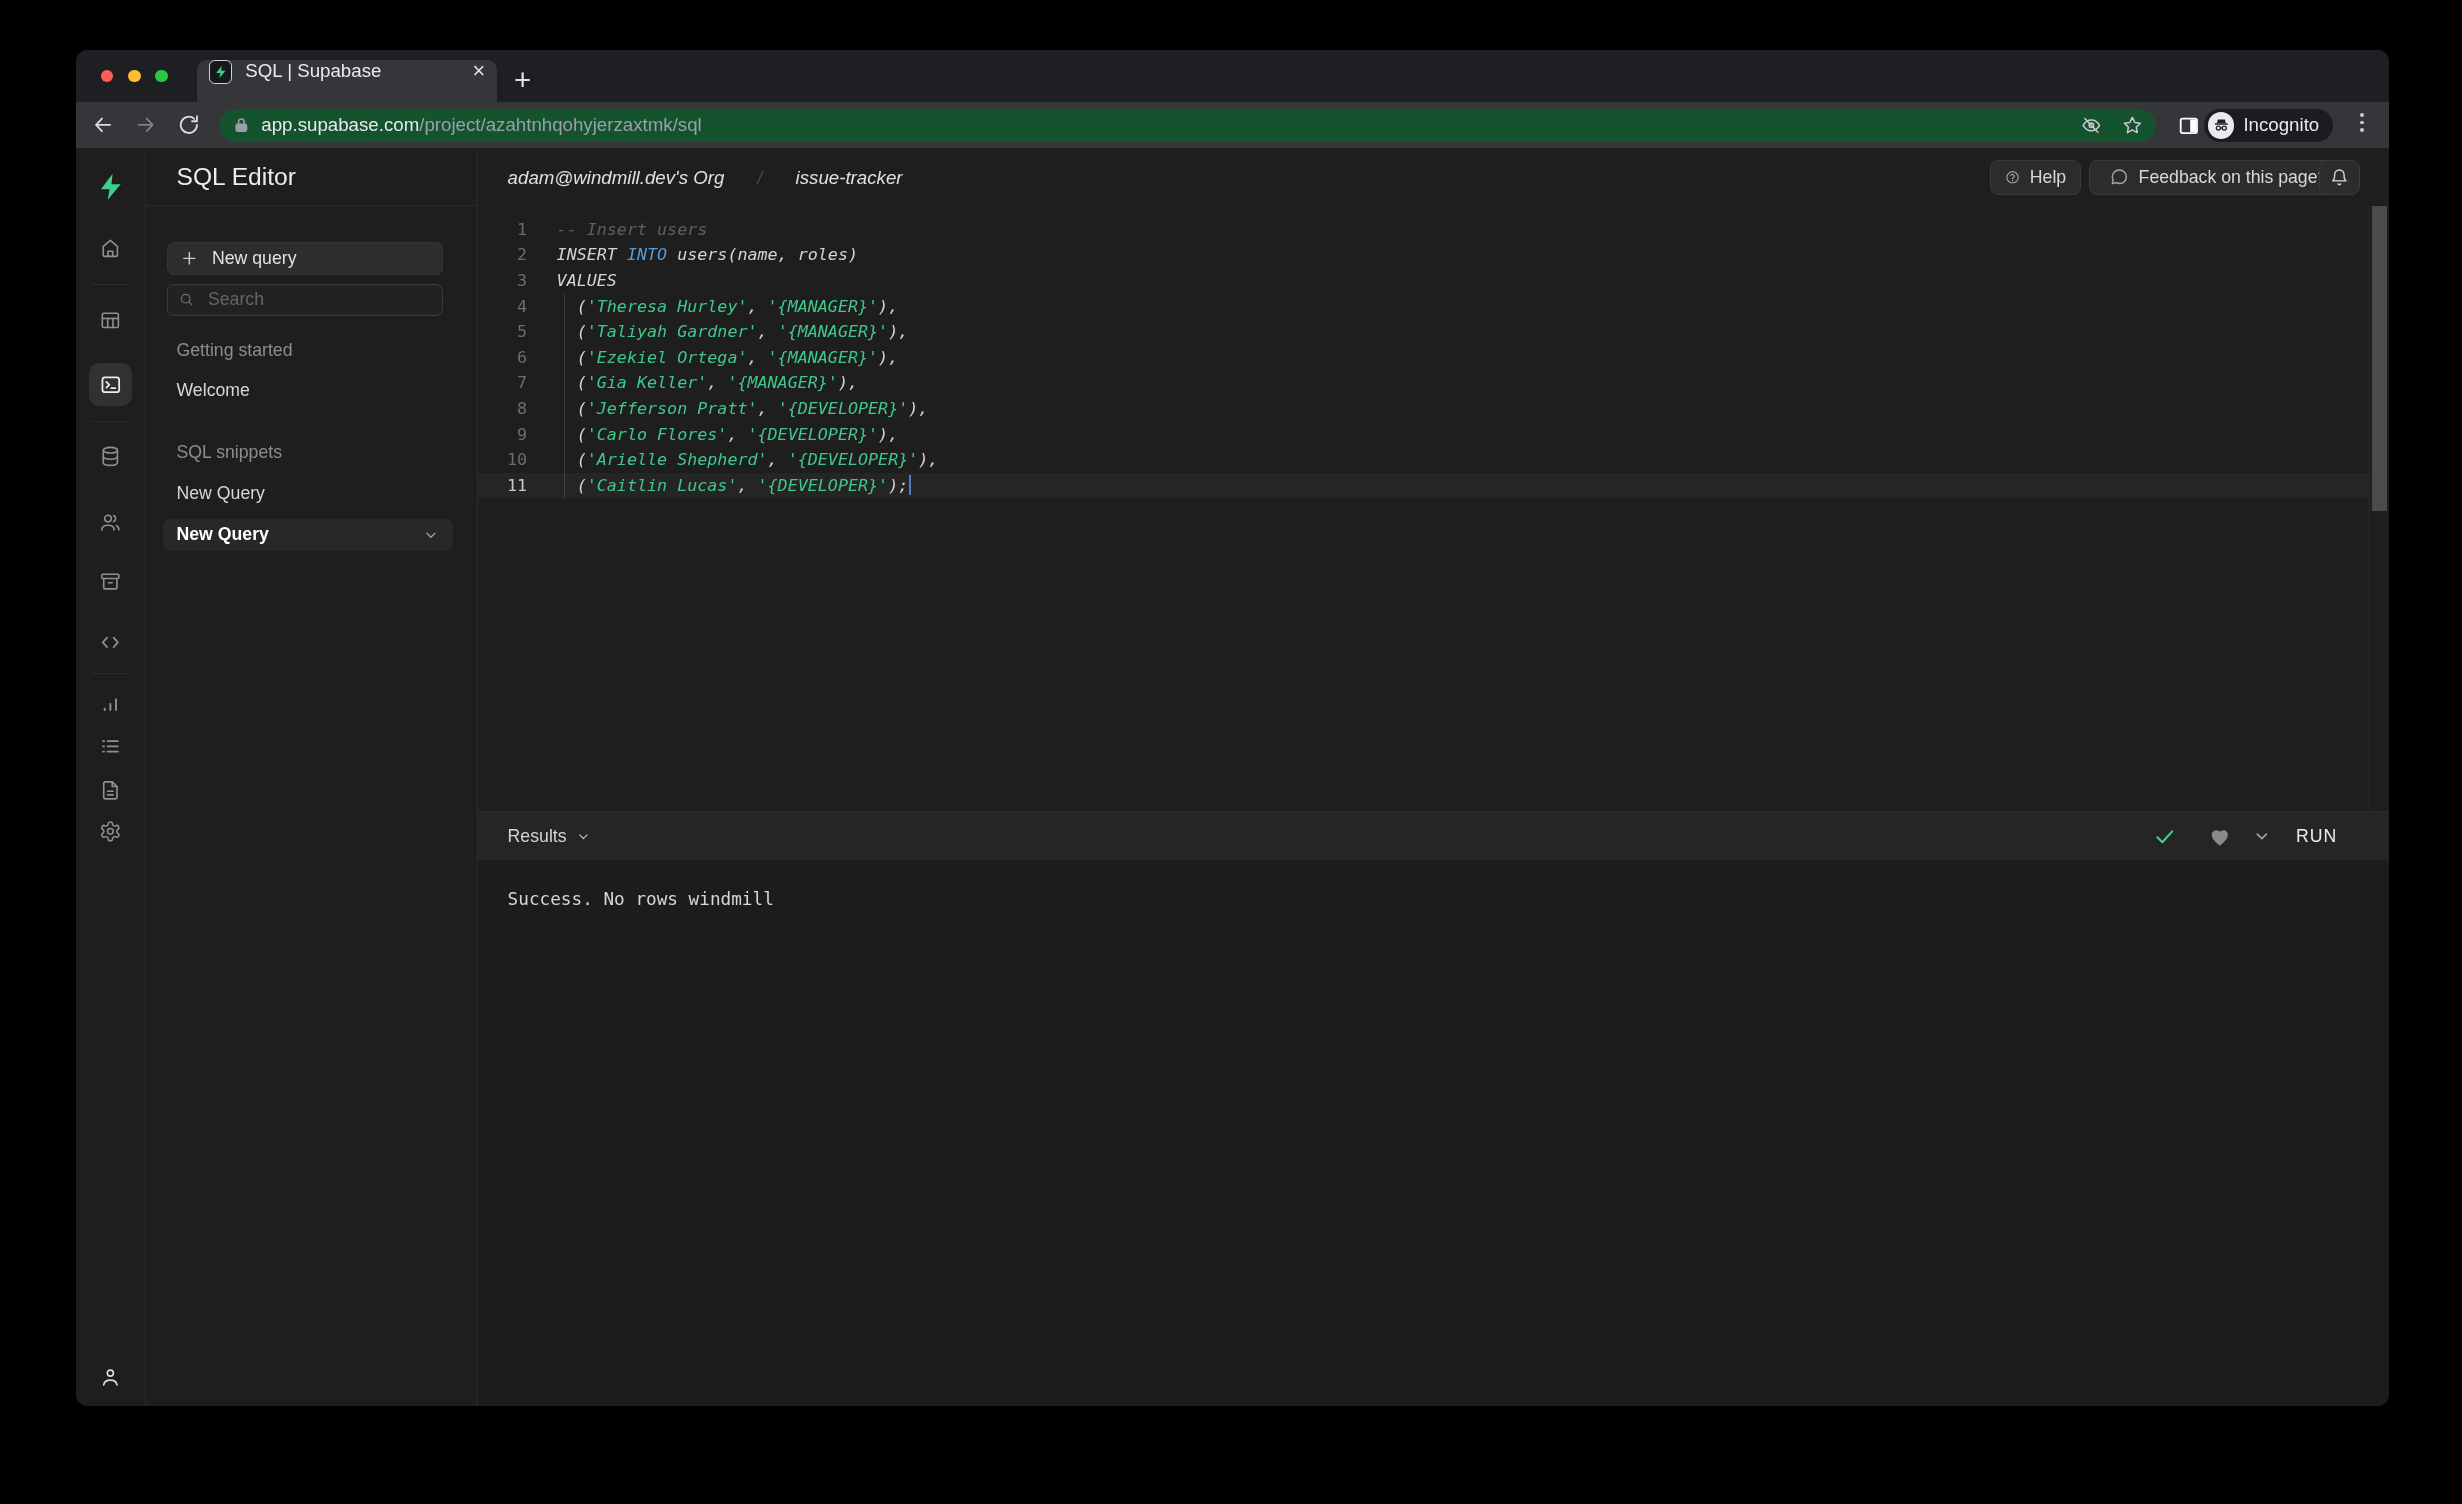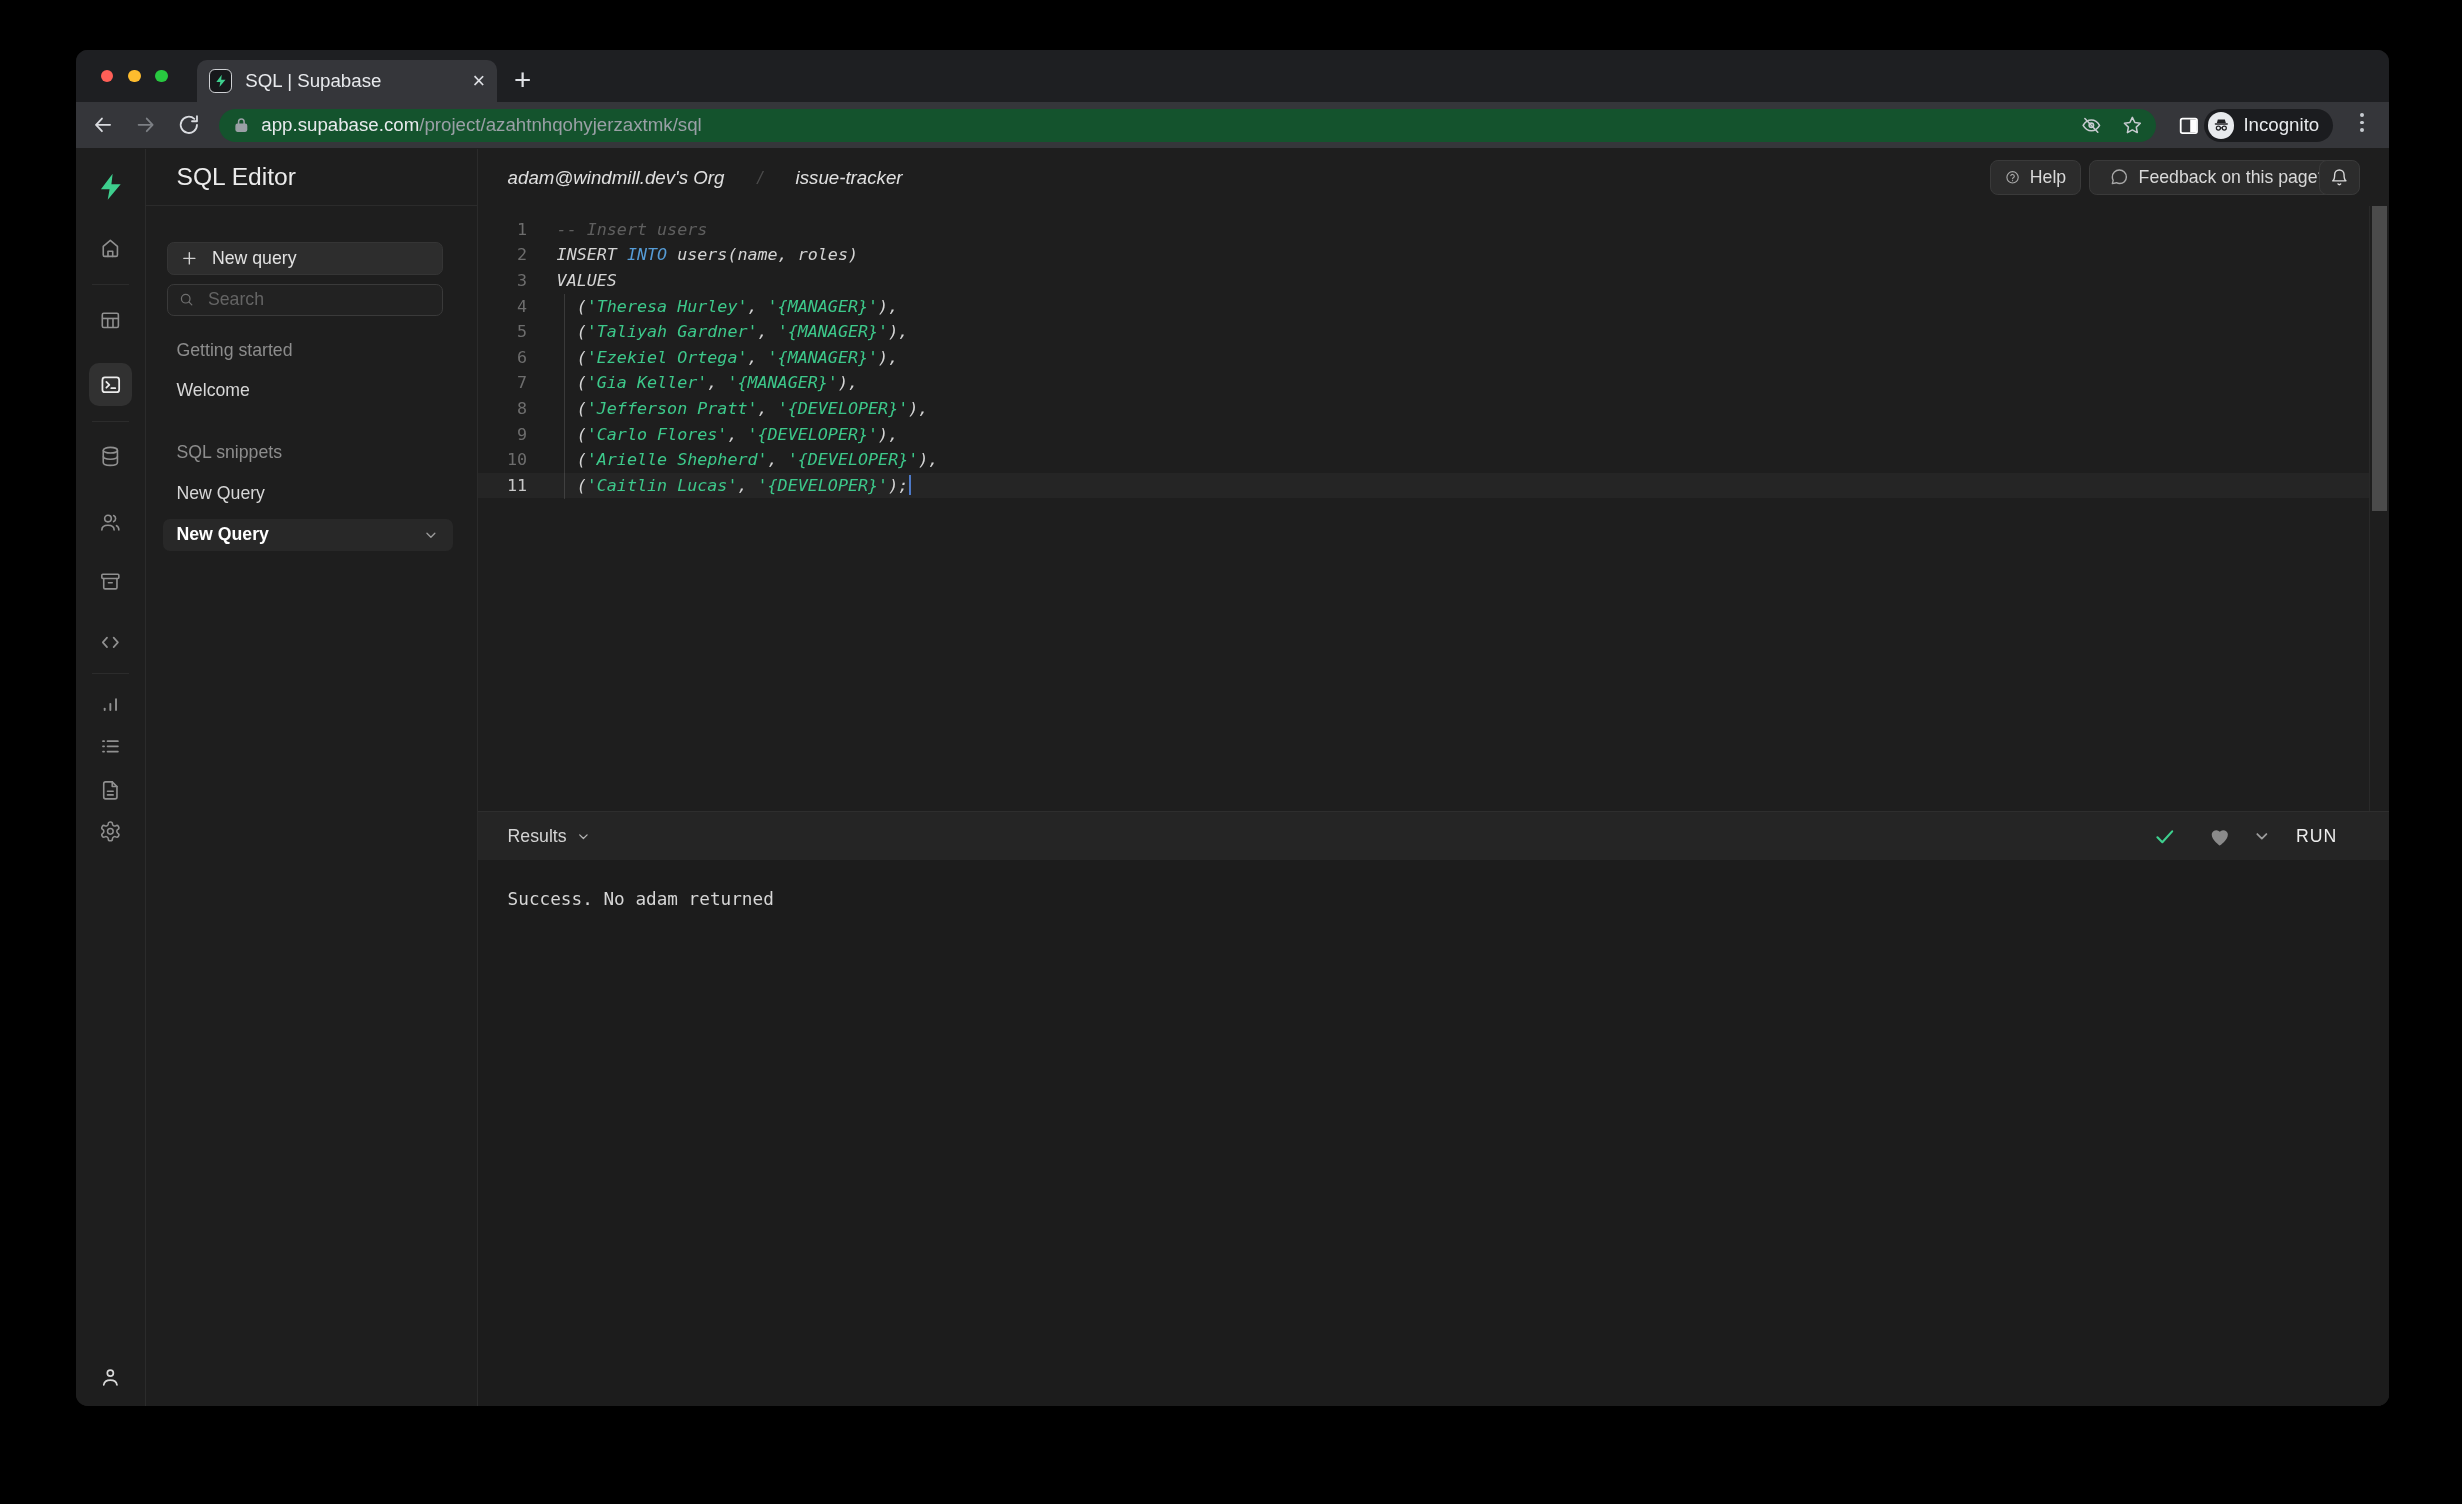--- a/index.html
+++ b/index.html
@@ -6,21 +6,21 @@
   body{width:2463px;height:1504px;background:#000;position:relative;overflow:hidden;
        font-family:"Liberation Sans",sans-serif;-webkit-font-smoothing:antialiased;}
   .window{position:absolute;left:76px;top:50px;width:2313px;height:1356px;border-radius:11.8px;
           overflow:hidden;background:#1e1e1e;}
 
   
   .tabstrip{position:absolute;top:0;left:0;right:0;height:52px;background:#1e1f22;}
   .tl{position:absolute;top:19.7px;width:12.8px;height:12.8px;border-radius:50%;}
   .tl.red{left:24.6px;background:#ff5f57}.tl.yellow{left:52px;background:#febc2e}.tl.green{left:79px;background:#28c840}
   .tab{position:absolute;left:121px;top:9.9px;width:300px;height:42px;background:#35363a;
-       border-radius:9.9px 9.9px 0 0;display:flex;align-items:center;padding:0 11.8px;box-sizing:border-box;}
+       border-radius:9.9px 9.9px 0 0;display:flex;align-items:flex-start;padding:0 11.8px;box-sizing:border-box;}
   .favicon{width:21.7px;height:21.7px;border:1.6px solid #cfd1d4;border-radius:5.9px;display:flex;
            align-items:center;justify-content:center;flex:none;background:#17181b;}
   .tab-title{color:#e8eaed;font-size:18.7px;margin-left:12.8px;flex:1;white-space:nowrap;overflow:hidden;}
   .tab-close{color:#dfe1e5;font-size:21.7px;line-height:1;margin-left:7.9px;}
   .newtab{position:absolute;left:438px;top:14.8px;color:#dfe1e5;font-size:29.6px;line-height:29.6px;font-weight:300;}
   .toolbar{position:absolute;top:52px;left:0;right:0;height:46px;background:#35363a;}
   .nav-ic{position:absolute;top:11.8px;color:#d6d8da;}
   .omnibox{position:absolute;left:143px;top:6.9px;width:1937px;height:33px;border-radius:16.7px;background:#14532d;
            display:flex;align-items:center;padding:0 13.8px;box-sizing:border-box;}
   .url{font-size:18.7px;white-space:nowrap;margin-left:11.8px;}
@@ -369,18 +369,18 @@
         </span>
         <span class="res-ic ic-chev">
           <svg width="21.7" height="21.7" viewBox="0 0 24 24" fill="none" stroke="currentColor" stroke-width="2" stroke-linecap="round" stroke-linejoin="round">
               <polyline points="7 10 12 15 17 10"></polyline>
             </svg>
         </span>
         <span class="run-btn">RUN</span>
       </div>
 
       <div class="results-area">
-        <div class="success-msg">Success. No adam returned</div>
+        <div class="success-msg">Success. No rows windmill</div>
       </div>
     </div>
   </div>
 </div>
 
 
 </body></html>

